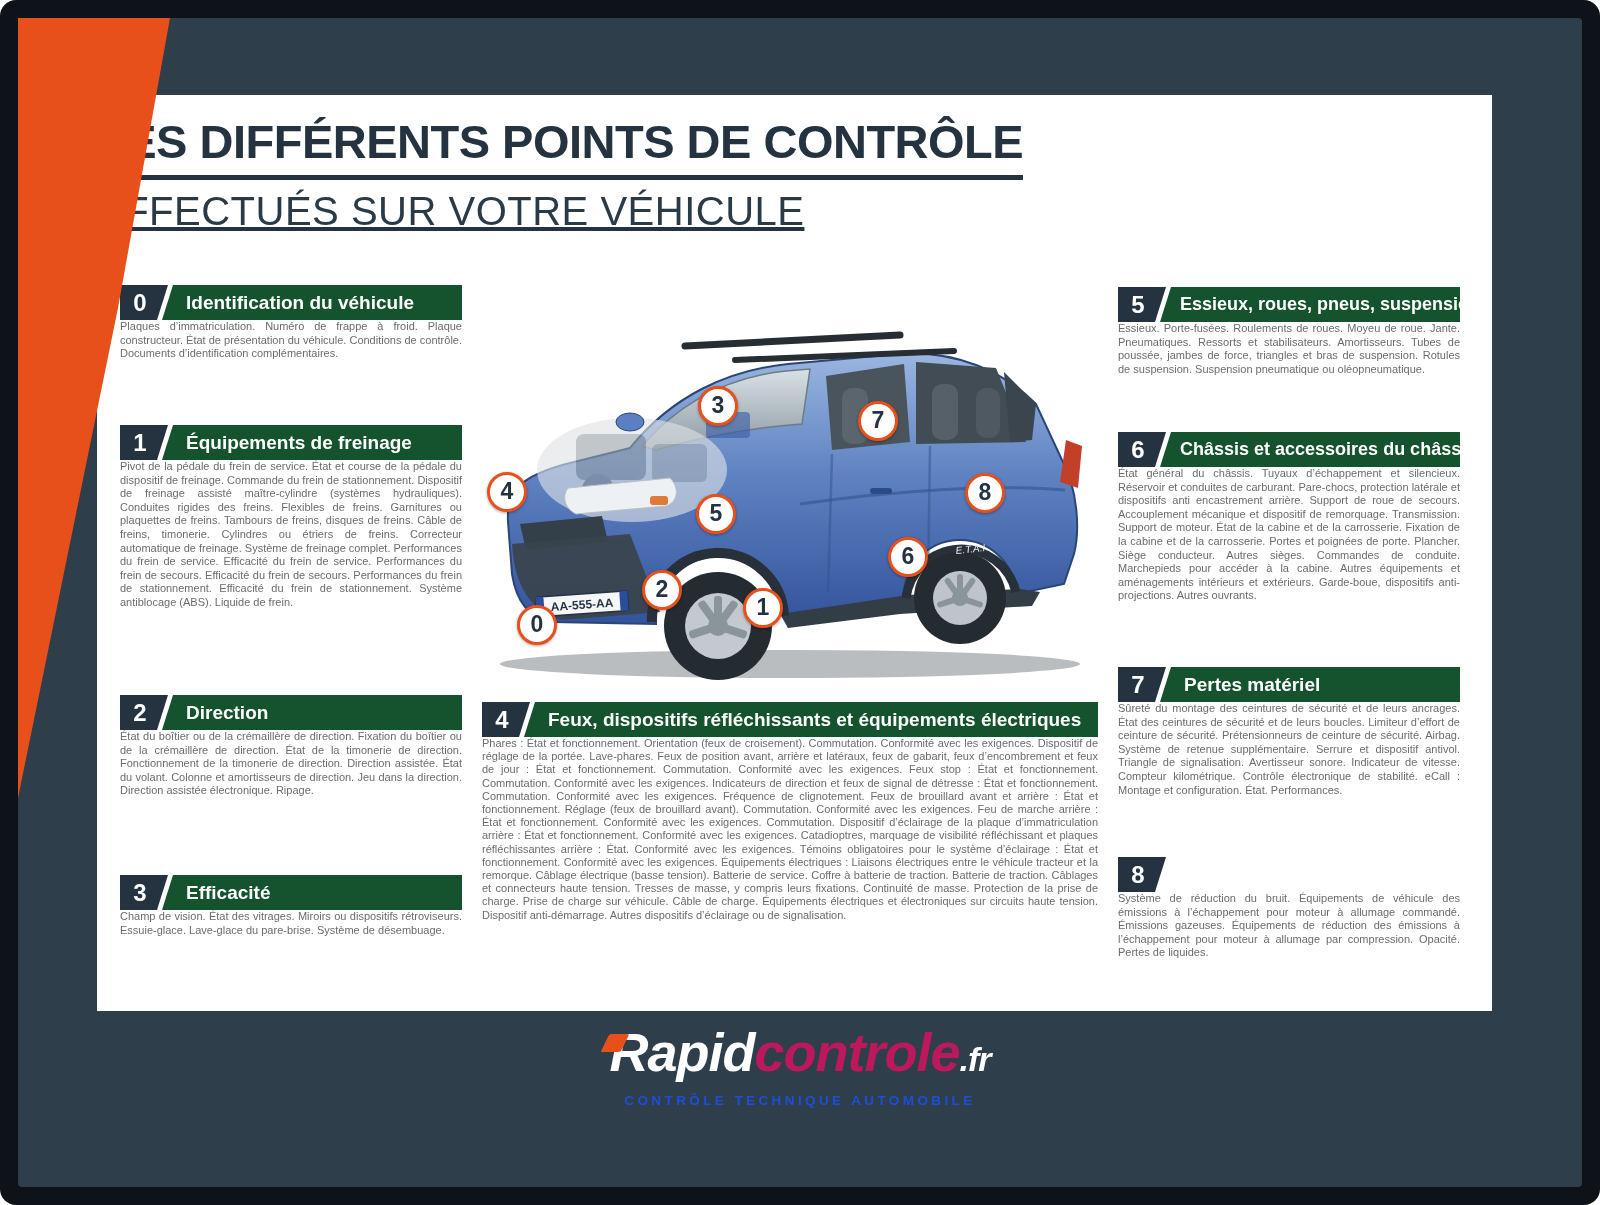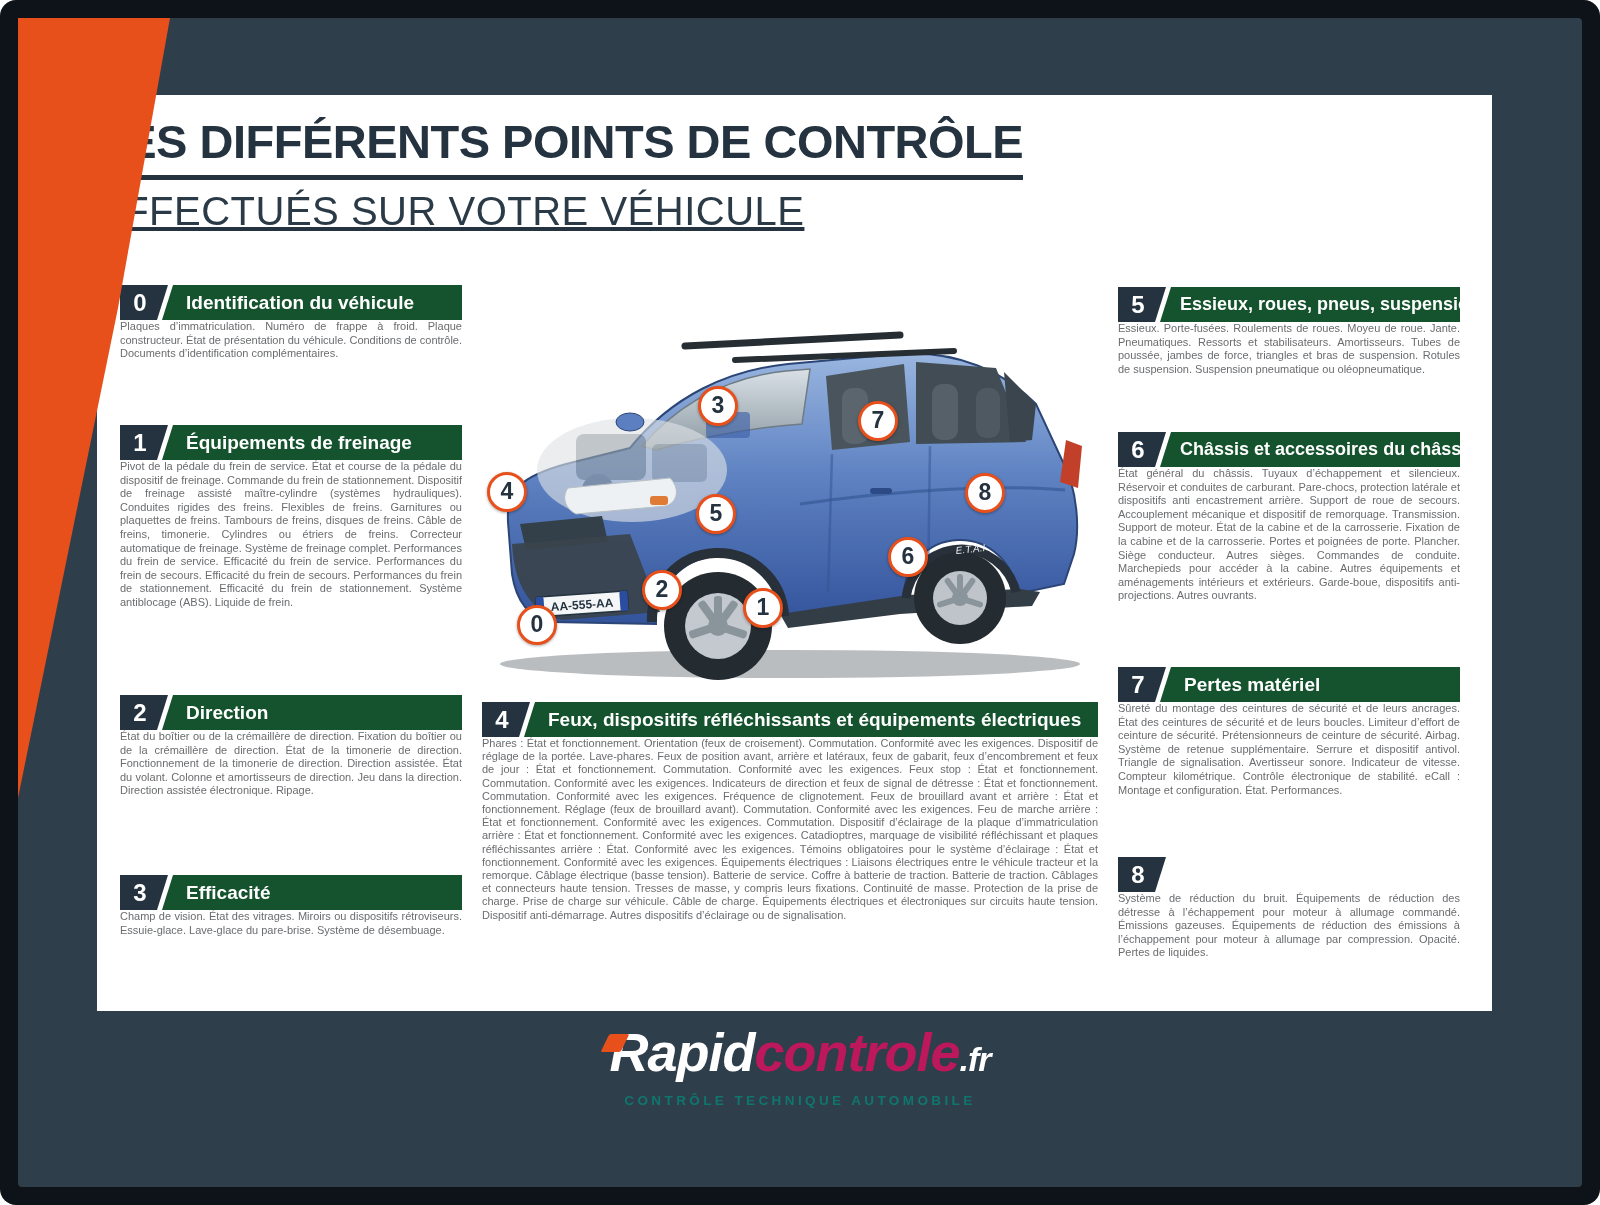--- a/index.html
+++ b/index.html
@@ -35,21 +35,21 @@
            font-weight:bold;text-align:center;line-height:33px;box-shadow:0 1px 3px rgba(0,0,0,.35);}
 
   .footer{position:absolute;left:0;right:0;top:1022px;text-align:center;z-index:4;}
   .logo-line{display:inline-block;position:relative;font-style:italic;font-weight:bold;
              font-size:54px;line-height:60px;letter-spacing:-1px;white-space:nowrap;}
   .logo-accent{position:absolute;left:-4px;top:12px;width:20px;height:18px;background:#E8501B;
                transform:skewX(-26deg);border-radius:2px;}
   .logo-rapid{position:relative;color:#ffffff;}
   .logo-controle{color:#be185d;}
   .logo-tld{color:#ffffff;font-size:34px;font-weight:700;font-style:italic;}
-  .tagline{margin-top:4px;color:#0f766e;font-size:13.5px;font-weight:bold;letter-spacing:3.4px;}
+  .tagline{margin-top:4px;color:#1d4ed8;font-size:13.5px;font-weight:bold;letter-spacing:3.4px;}
 </style>
 </head>
 <body>
 
 <div class="frame"></div>
 <div class="slate"></div>
 <div class="wedge"></div>
 
 <div class="card">
 
@@ -111,21 +111,21 @@
       <div class="sec-num">7</div>
       <div class="sec-bar">Pertes matériel</div>
     </div>
     <div class="sec-body">Sûreté du montage des ceintures de sécurité et de leurs ancrages. État des ceintures de sécurité et de leurs boucles. Limiteur d’effort de ceinture de sécurité. Prétensionneurs de ceinture de sécurité. Airbag. Système de retenue supplémentaire. Serrure et dispositif antivol. Triangle de signalisation. Avertisseur sonore. Indicateur de vitesse. Compteur kilométrique. Contrôle électronique de stabilité. eCall : Montage et configuration. État. Performances.</div>
   </div>
 
   <div class="section col-r" style="top:762px">
     <div class="sec-head">
       <div class="sec-num">8</div>
     </div>
-    <div class="sec-body">Système de réduction du bruit. Équipements de réduction des détresse à l’échappement pour moteur à allumage commandé. Émissions gazeuses. Équipements de réduction des émissions à l’échappement pour moteur à allumage par compression. Opacité. Pertes de liquides.</div>
+    <div class="sec-body">Système de réduction du bruit. Équipements de véhicule des émissions à l’échappement pour moteur à allumage commandé. Émissions gazeuses. Équipements de réduction des émissions à l’échappement pour moteur à allumage par compression. Opacité. Pertes de liquides.</div>
   </div>
 
   <div class="section" style="left:385px;top:607px;width:616px;">
     <div class="sec-head">
       <div class="sec-num">4</div>
       <div class="sec-bar">Feux, dispositifs réfléchissants et équipements électriques</div>
     </div>
     <div class="sec-body" style="line-height:13.2px">Phares : État et fonctionnement. Orientation (feux de croisement). Commutation. Conformité avec les exigences. Dispositif de réglage de la portée. Lave-phares. Feux de position avant, arrière et latéraux, feux de gabarit, feux d’encombrement et feux de jour : État et fonctionnement. Commutation. Conformité avec les exigences. Feux stop : État et fonctionnement. Commutation. Conformité avec les exigences. Indicateurs de direction et feux de signal de détresse : État et fonctionnement. Commutation. Conformité avec les exigences. Fréquence de clignotement. Feux de brouillard avant et arrière : État et fonctionnement. Réglage (feux de brouillard avant). Commutation. Conformité avec les exigences. Feu de marche arrière : État et fonctionnement. Conformité avec les exigences. Commutation. Dispositif d’éclairage de la plaque d’immatriculation arrière : État et fonctionnement. Conformité avec les exigences. Catadioptres, marquage de visibilité réfléchissant et plaques réfléchissantes arrière : État. Conformité avec les exigences. Témoins obligatoires pour le système d’éclairage : État et fonctionnement. Conformité avec les exigences. Équipements électriques : Liaisons électriques entre le véhicule tracteur et la remorque. Câblage électrique (basse tension). Batterie de service. Coffre à batterie de traction. Batterie de traction. Câblages et connecteurs haute tension. Tresses de masse, y compris leurs fixations. Continuité de masse. Protection de la prise de charge. Prise de charge sur véhicule. Câble de charge. Équipements électriques et électroniques sur circuits haute tension. Dispositif anti-démarrage. Autres dispositifs d’éclairage ou de signalisation.</div>
   </div>
 

